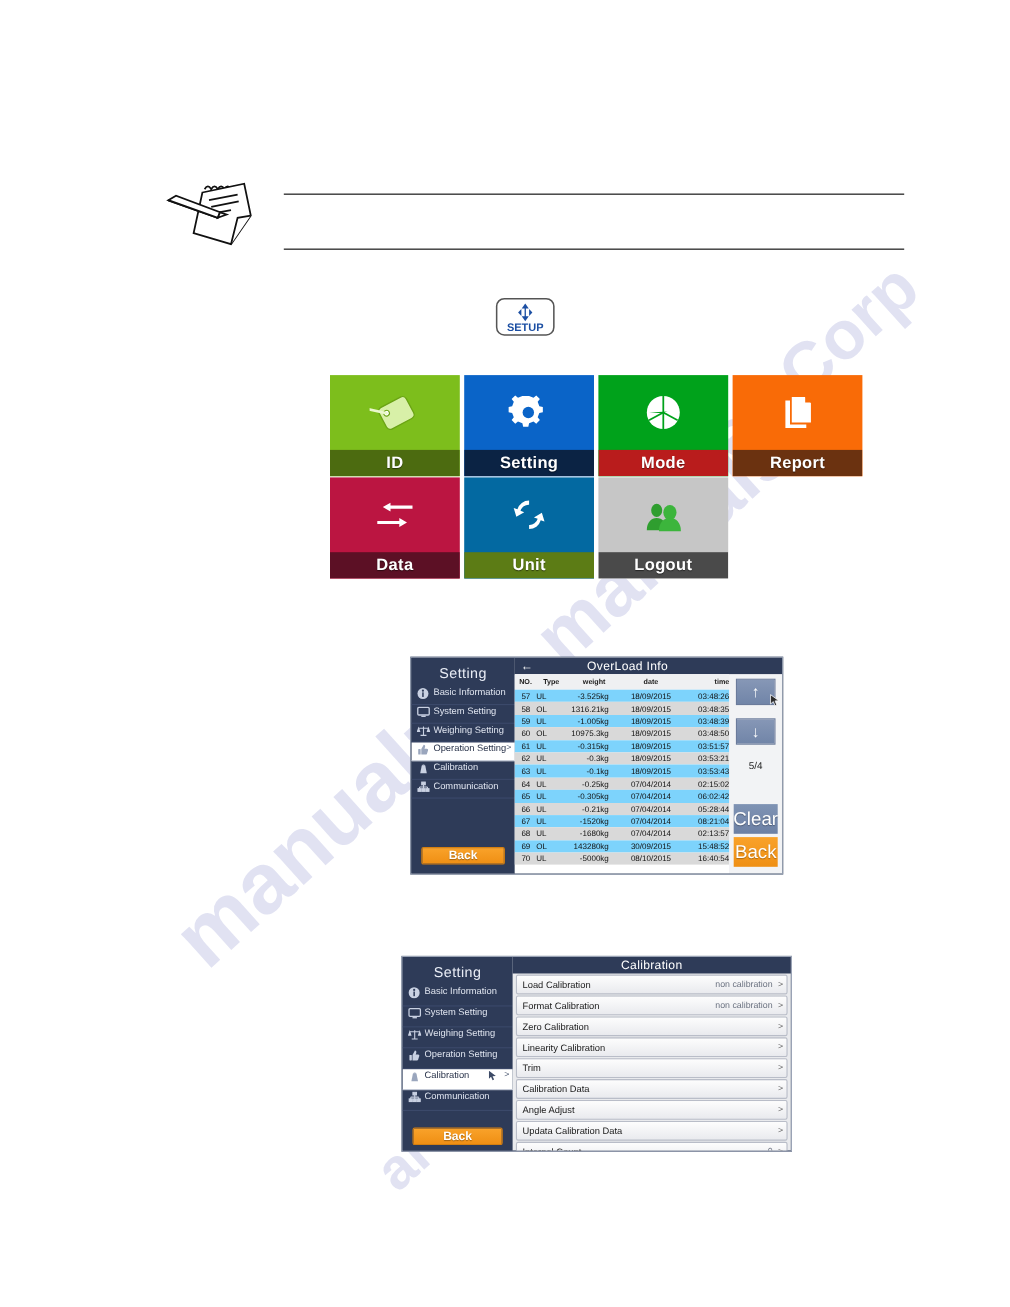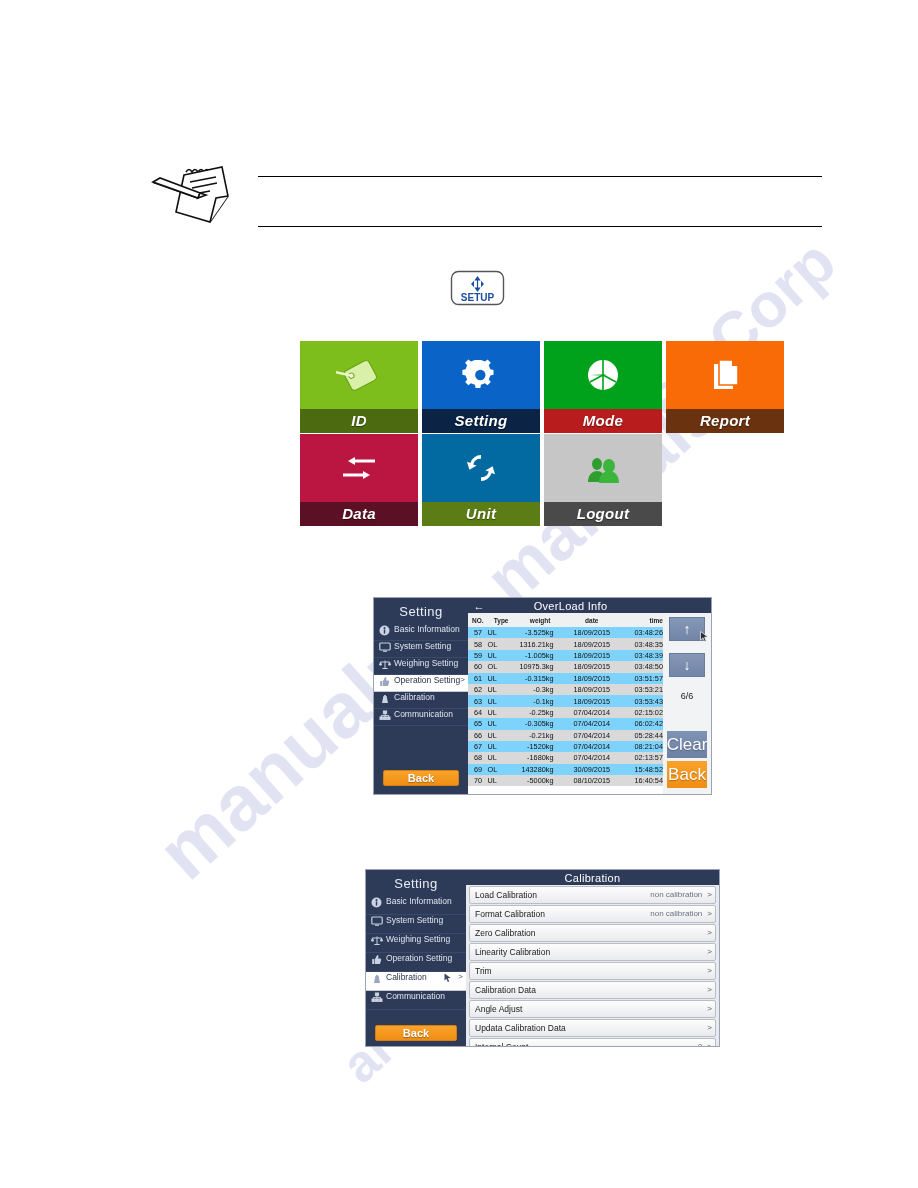--- a/index.html
+++ b/index.html
@@ -52,21 +52,20 @@
     width:484px;
     display:grid;
     grid-template-columns: repeat(4, 118px);
     grid-template-rows: repeat(2, 92px);
     column-gap:4px; row-gap:1px;
   }
   .tile {
     position:relative; width:118px; height:92px;
     display:flex; flex-direction:column; justify-content:flex-end;
     overflow:hidden;
-    font-style:italic;
   }
   .tile .glyph {
     position:absolute; left:0; right:0; top:2px; bottom:26px;
     display:flex; align-items:center; justify-content:center;
   }
   .tile .tlabel {
     height:24px; line-height:24px;
     text-align:center; color:#fff;
     font-size:15px; font-weight:700;
     letter-spacing:.3px;
@@ -566,21 +565,21 @@
             <span>↑</span>
             <span class="cursor-arrow">
               <svg width="10" height="12" viewBox="0 0 10 12">
                   <path d="M0.5 0.5 L0.5 9 L3 6.8 L4.6 10.6 L6.2 9.9 L4.6 6.2 L8 6 Z" fill="#2b2b2b" stroke="#fff" stroke-width=".7"></path>
                 </svg>
             </span>
           </div>
           <div class="nav-btn nav-dn">
             <span>↓</span>
           </div>
-          <div class="page-ind">6/6</div>
+          <div class="page-ind">5/4</div>
           <div class="act-btn act-clear">Clear</div>
           <div class="act-btn act-back">Back</div>
         </div>
       </div>
     </div>
   </div>
 
   <div class="device dev2">
 
     <div class="dev-sidebar">

